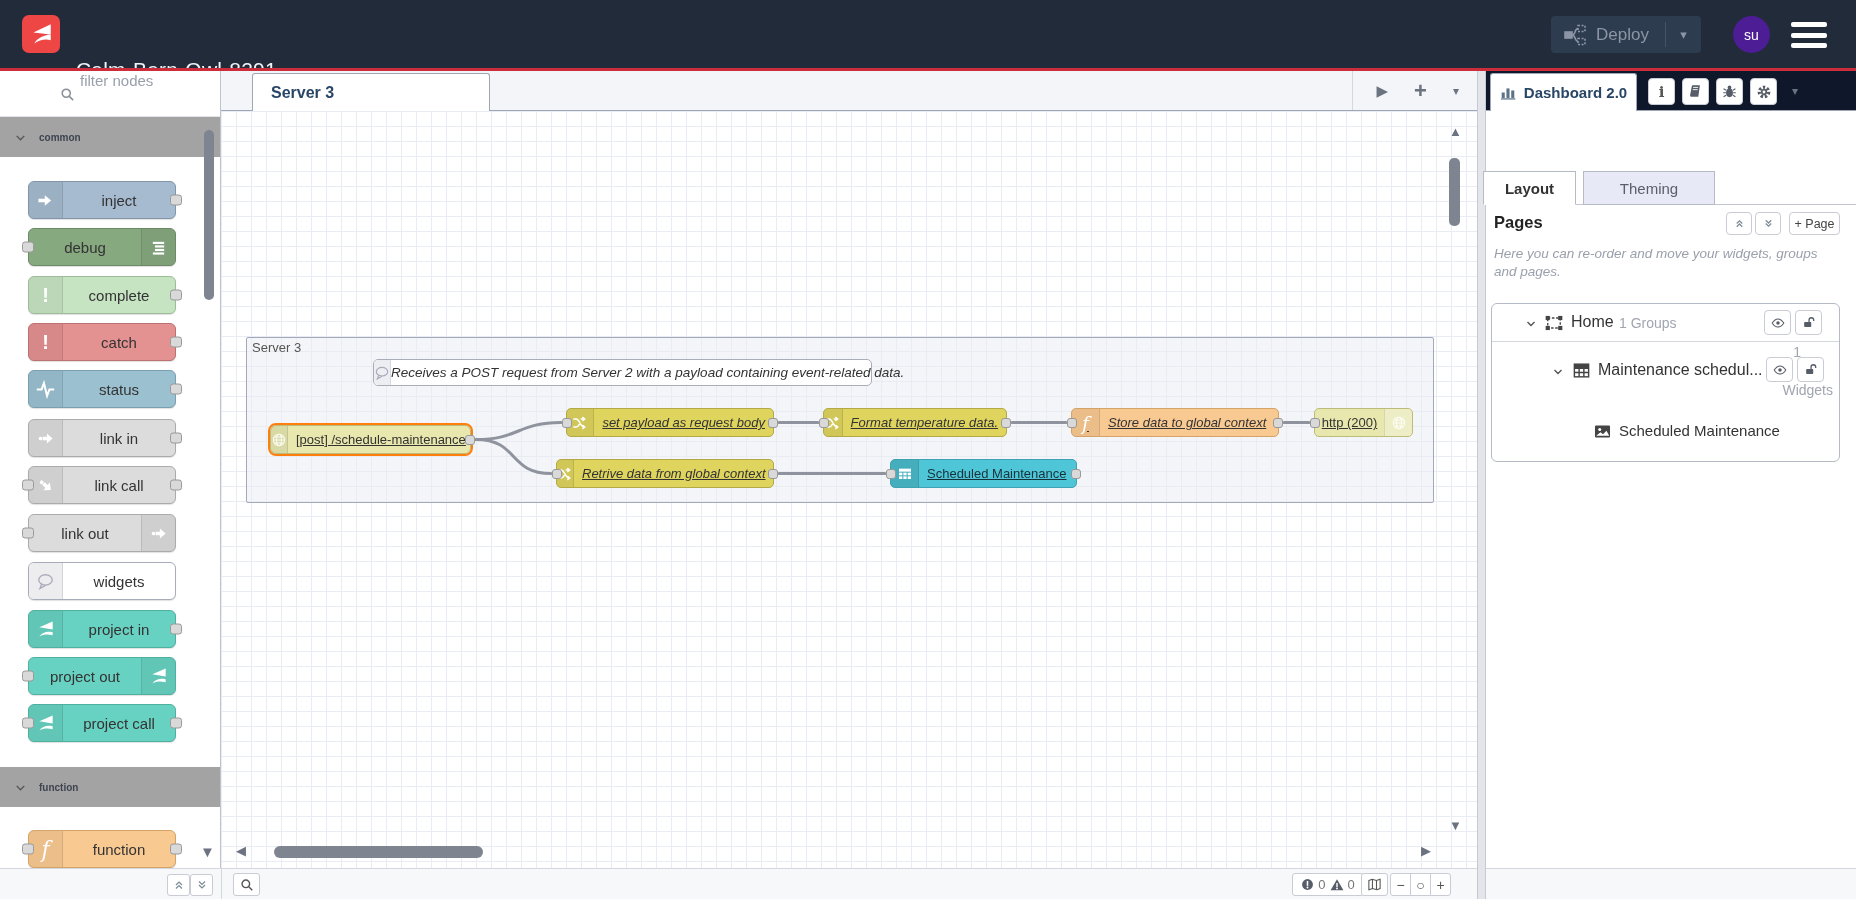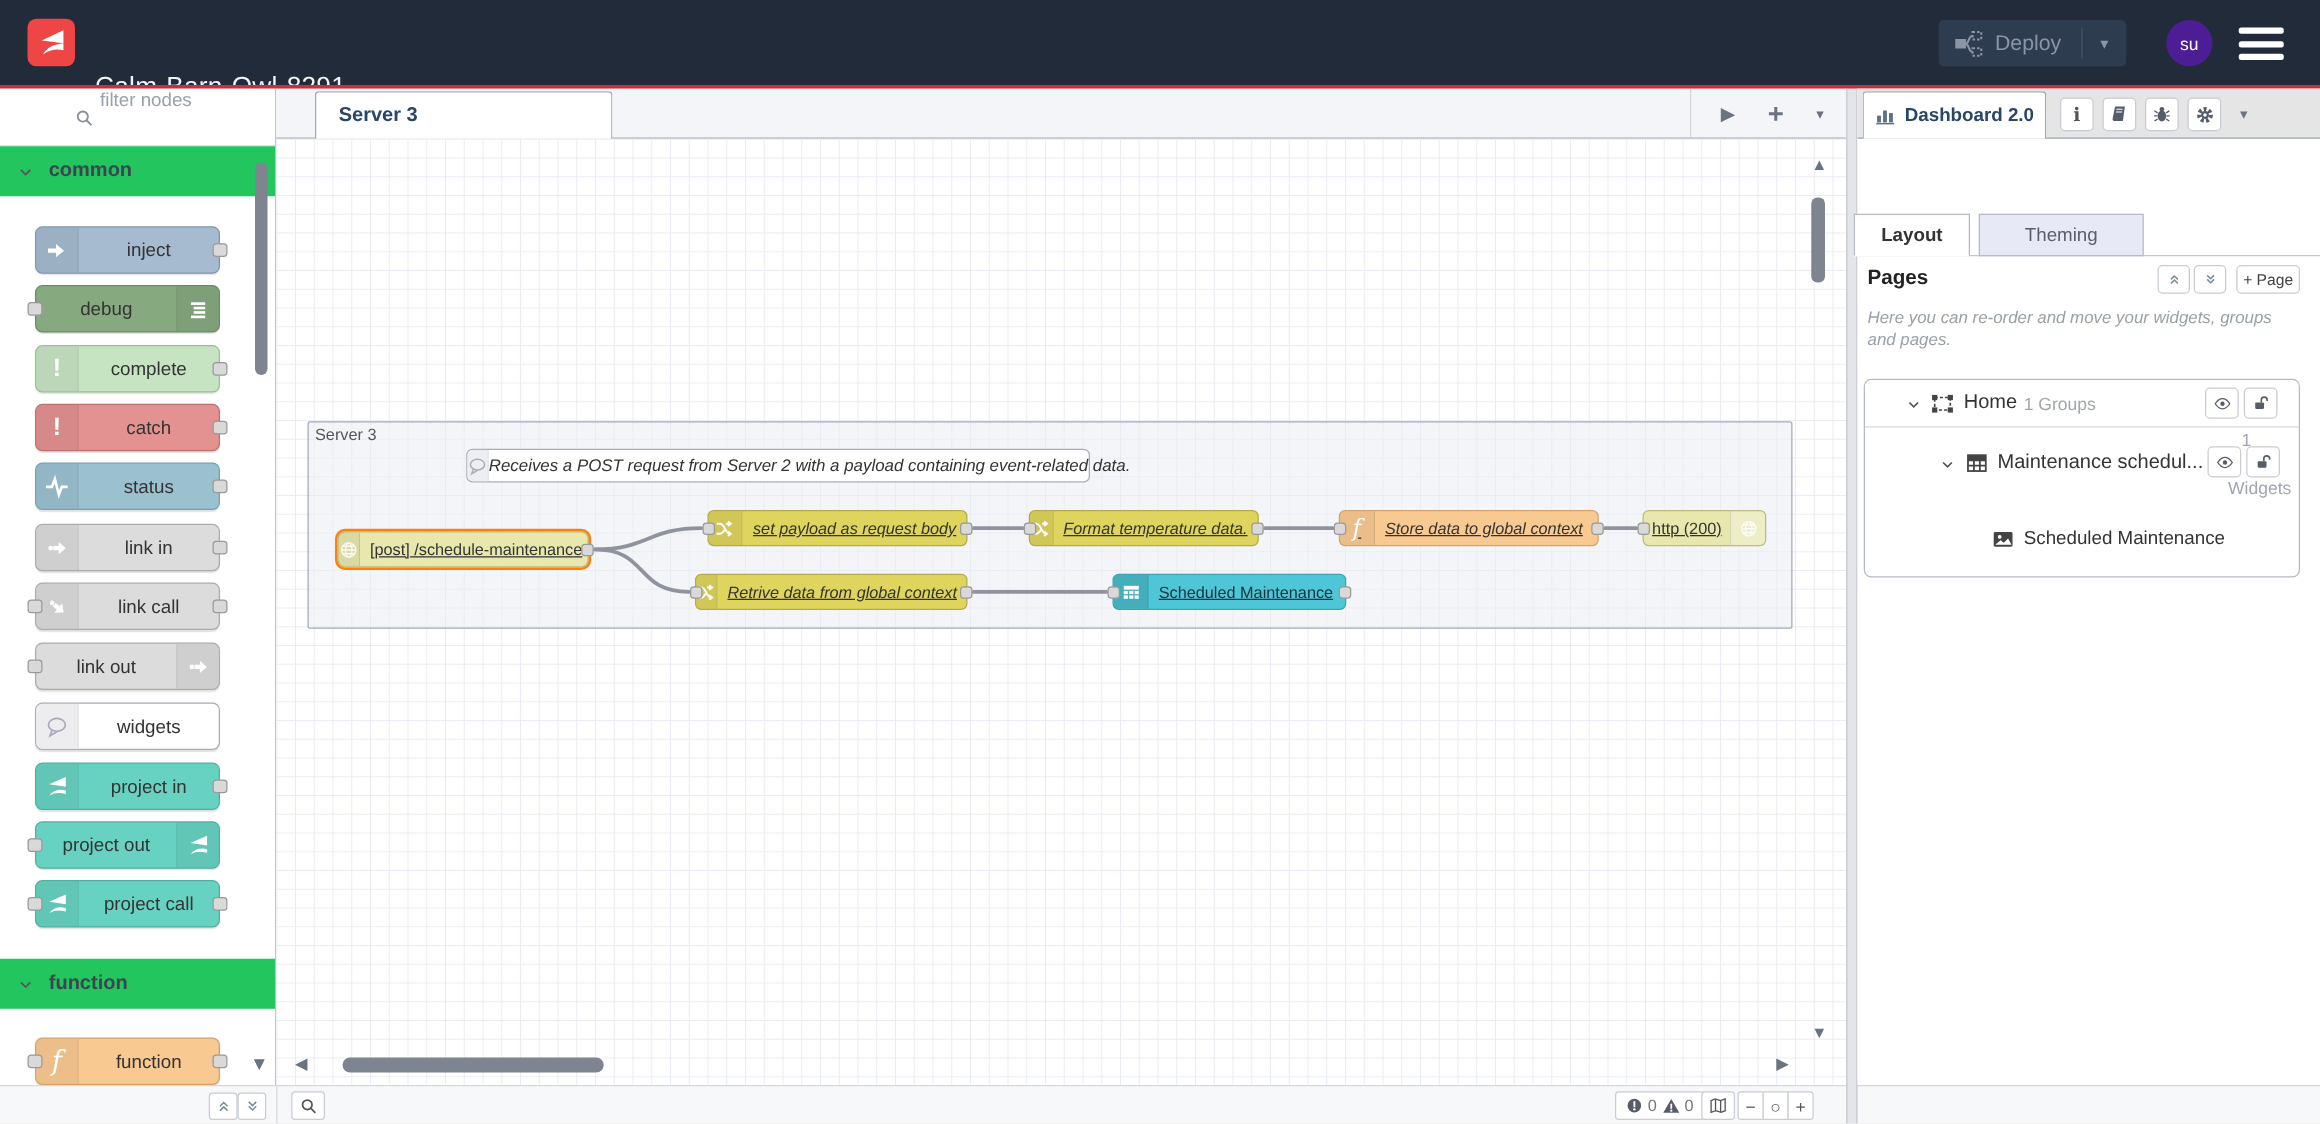--- a/index.html
+++ b/index.html
@@ -18,21 +18,21 @@
   #avatar { position:absolute; left:1733px; top:16px; width:37px; height:37px; border-radius:50%; background:#4c1d95; color:#fff; font-size:14px; display:flex; align-items:center; justify-content:center; }
   #hamburger { position:absolute; left:1791px; top:22px; width:36px; height:26px; display:flex; flex-direction:column; justify-content:space-between; cursor:pointer; }
   #hamburger span { display:block; height:5px; background:#fff; border-radius:2px; }
   #red-line { position:absolute; left:0; top:68px; width:1856px; height:3px; background:#cb2e3a; }
 
   
   #palette { position:absolute; left:0; top:71px; width:221px; height:797px; background:#fff; border-right:1px solid #bfc3cc; overflow:hidden; }
   #filter-row { position:absolute; left:0; top:0; width:221px; height:46px; background:#fff; border-bottom:1px solid #e2e4ea; display:flex; align-items:flex-start; padding-left:58px; }
   #filter-input { border:none; outline:none; width:130px; font-size:15px; color:#555; background:transparent; }
   #filter-input::placeholder { color:#9aa0ab; }
-  .pal-cat { position:absolute; left:0; width:251px; height:40px; background:#22c55e; display:flex; align-items:center; padding-left:14px; color:#3e4450; font-weight:bold; font-size:16px; }
+  .pal-cat { position:absolute; left:0; width:251px; height:40px; background:#a3a3a3; display:flex; align-items:center; padding-left:14px; color:#3e4450; font-weight:bold; font-size:10px; }
   .pal-cat svg { margin-right:12px; }
   .pnode { position:absolute; left:28px; width:148px; height:38px; border-radius:6px; border:1px solid; display:flex; font-size:15px; color:#333; box-shadow:0 1px 1px rgba(0,0,0,0.12); cursor:grab; }
   .pnode .pbody { flex:1; display:flex; align-items:center; justify-content:center; white-space:nowrap; }
   .pnode .ibox { width:34px; display:flex; align-items:center; justify-content:center; background:rgba(0,0,0,0.055); }
   .pnode .ibox.l { border-right:1px solid rgba(0,0,0,0.1); border-radius:5px 0 0 5px; }
   .pnode .ibox.r { border-left:1px solid rgba(0,0,0,0.1); border-radius:0 5px 5px 0; }
   .pport { position:absolute; width:12px; height:11px; background:#d9d9d9; border:1px solid #999; border-radius:3px; top:50%; transform:translateY(-50%); }
   .pport.in { left:-7px; } .pport.out { right:-7px; }
   .c-inject { background:#a6bbcf; border-color:#8196aa; }
   .c-debug { background:#87a980; border-color:#6d8a66; }
@@ -90,21 +90,21 @@
   .ftr-btn { position:absolute; top:4px; height:23px; background:#fff; border:1px solid #c9ccd4; border-radius:3px; display:flex; align-items:center; justify-content:center; color:#555; }
   #err-group { position:absolute; left:1292px; top:4px; height:23px; width:72px; background:#fff; border:1px solid #c9ccd4; border-radius:3px; display:flex; align-items:center; justify-content:center; gap:4px; font-size:13px; color:#777; }
   #zoom-group { position:absolute; left:1391px; top:4px; display:flex; }
   #zoom-group .zb { width:21px; height:23px; background:#fff; border:1px solid #c9ccd4; display:flex; align-items:center; justify-content:center; font-size:14px; color:#555; margin-left:-1px; }
   #zoom-group .zb:first-child { border-radius:3px 0 0 3px; }
   #zoom-group .zb:last-child { border-radius:0 3px 3px 0; }
 
   
   #splitter { position:absolute; left:1477px; top:71px; width:9px; height:828px; background:#e3e5ea; border-left:1px solid #c6c9d1; border-right:1px solid #c6c9d1; cursor:col-resize; }
   #sidebar { position:absolute; left:1486px; top:71px; width:370px; height:797px; background:#fff; }
-  #sb-tabs { position:absolute; left:0; top:0; width:370px; height:40px; background:#e5e5e5; border-bottom:1px solid #9fa7b6; }
+  #sb-tabs { position:absolute; left:0; top:0; width:370px; height:40px; background:#0f172a; border-bottom:1px solid #9fa7b6; }
   #sb-tab-dash { position:absolute; left:4px; top:2px; width:147px; height:38px; background:#fff; border:1px solid #9fa7b6; border-bottom:none; border-radius:3px 3px 0 0; display:flex; align-items:center; justify-content:center; gap:7px; color:#294666; font-weight:bold; font-size:15px; z-index:2; }
   .sb-iconbtn { position:absolute; top:7px; width:27px; height:27px; background:#fff; border:1px solid #c9ccd4; border-radius:4px; display:flex; align-items:center; justify-content:center; color:#555; cursor:pointer; }
 
   #sb-dashrow { position:absolute; left:0; top:40px; width:370px; height:48px; background:#f7f7fa; border-bottom:1px solid #e0e2e8; }
   #sb-dashname { position:absolute; left:10px; top:12px; font-size:18px; color:#333; }
   .sb-btn { position:absolute; background:#fff; border:1px solid #c9ccd4; border-radius:4px; font-size:12.5px; color:#444; display:flex; align-items:center; justify-content:center; gap:6px; cursor:pointer; }
 
   #lt-tabs { position:absolute; left:0; top:88px; width:370px; height:46px; }
   #lt-tabs .ltline { position:absolute; left:0; top:45px; width:370px; height:1px; background:#c3c6cf; }
   #tab-layout { position:absolute; left:-3px; top:12px; width:93px; height:34px; background:#fff; border:1px solid #b6bac4; border-bottom:1px solid #fff; display:flex; align-items:center; justify-content:center; font-weight:bold; font-size:15px; color:#333; z-index:2; }

